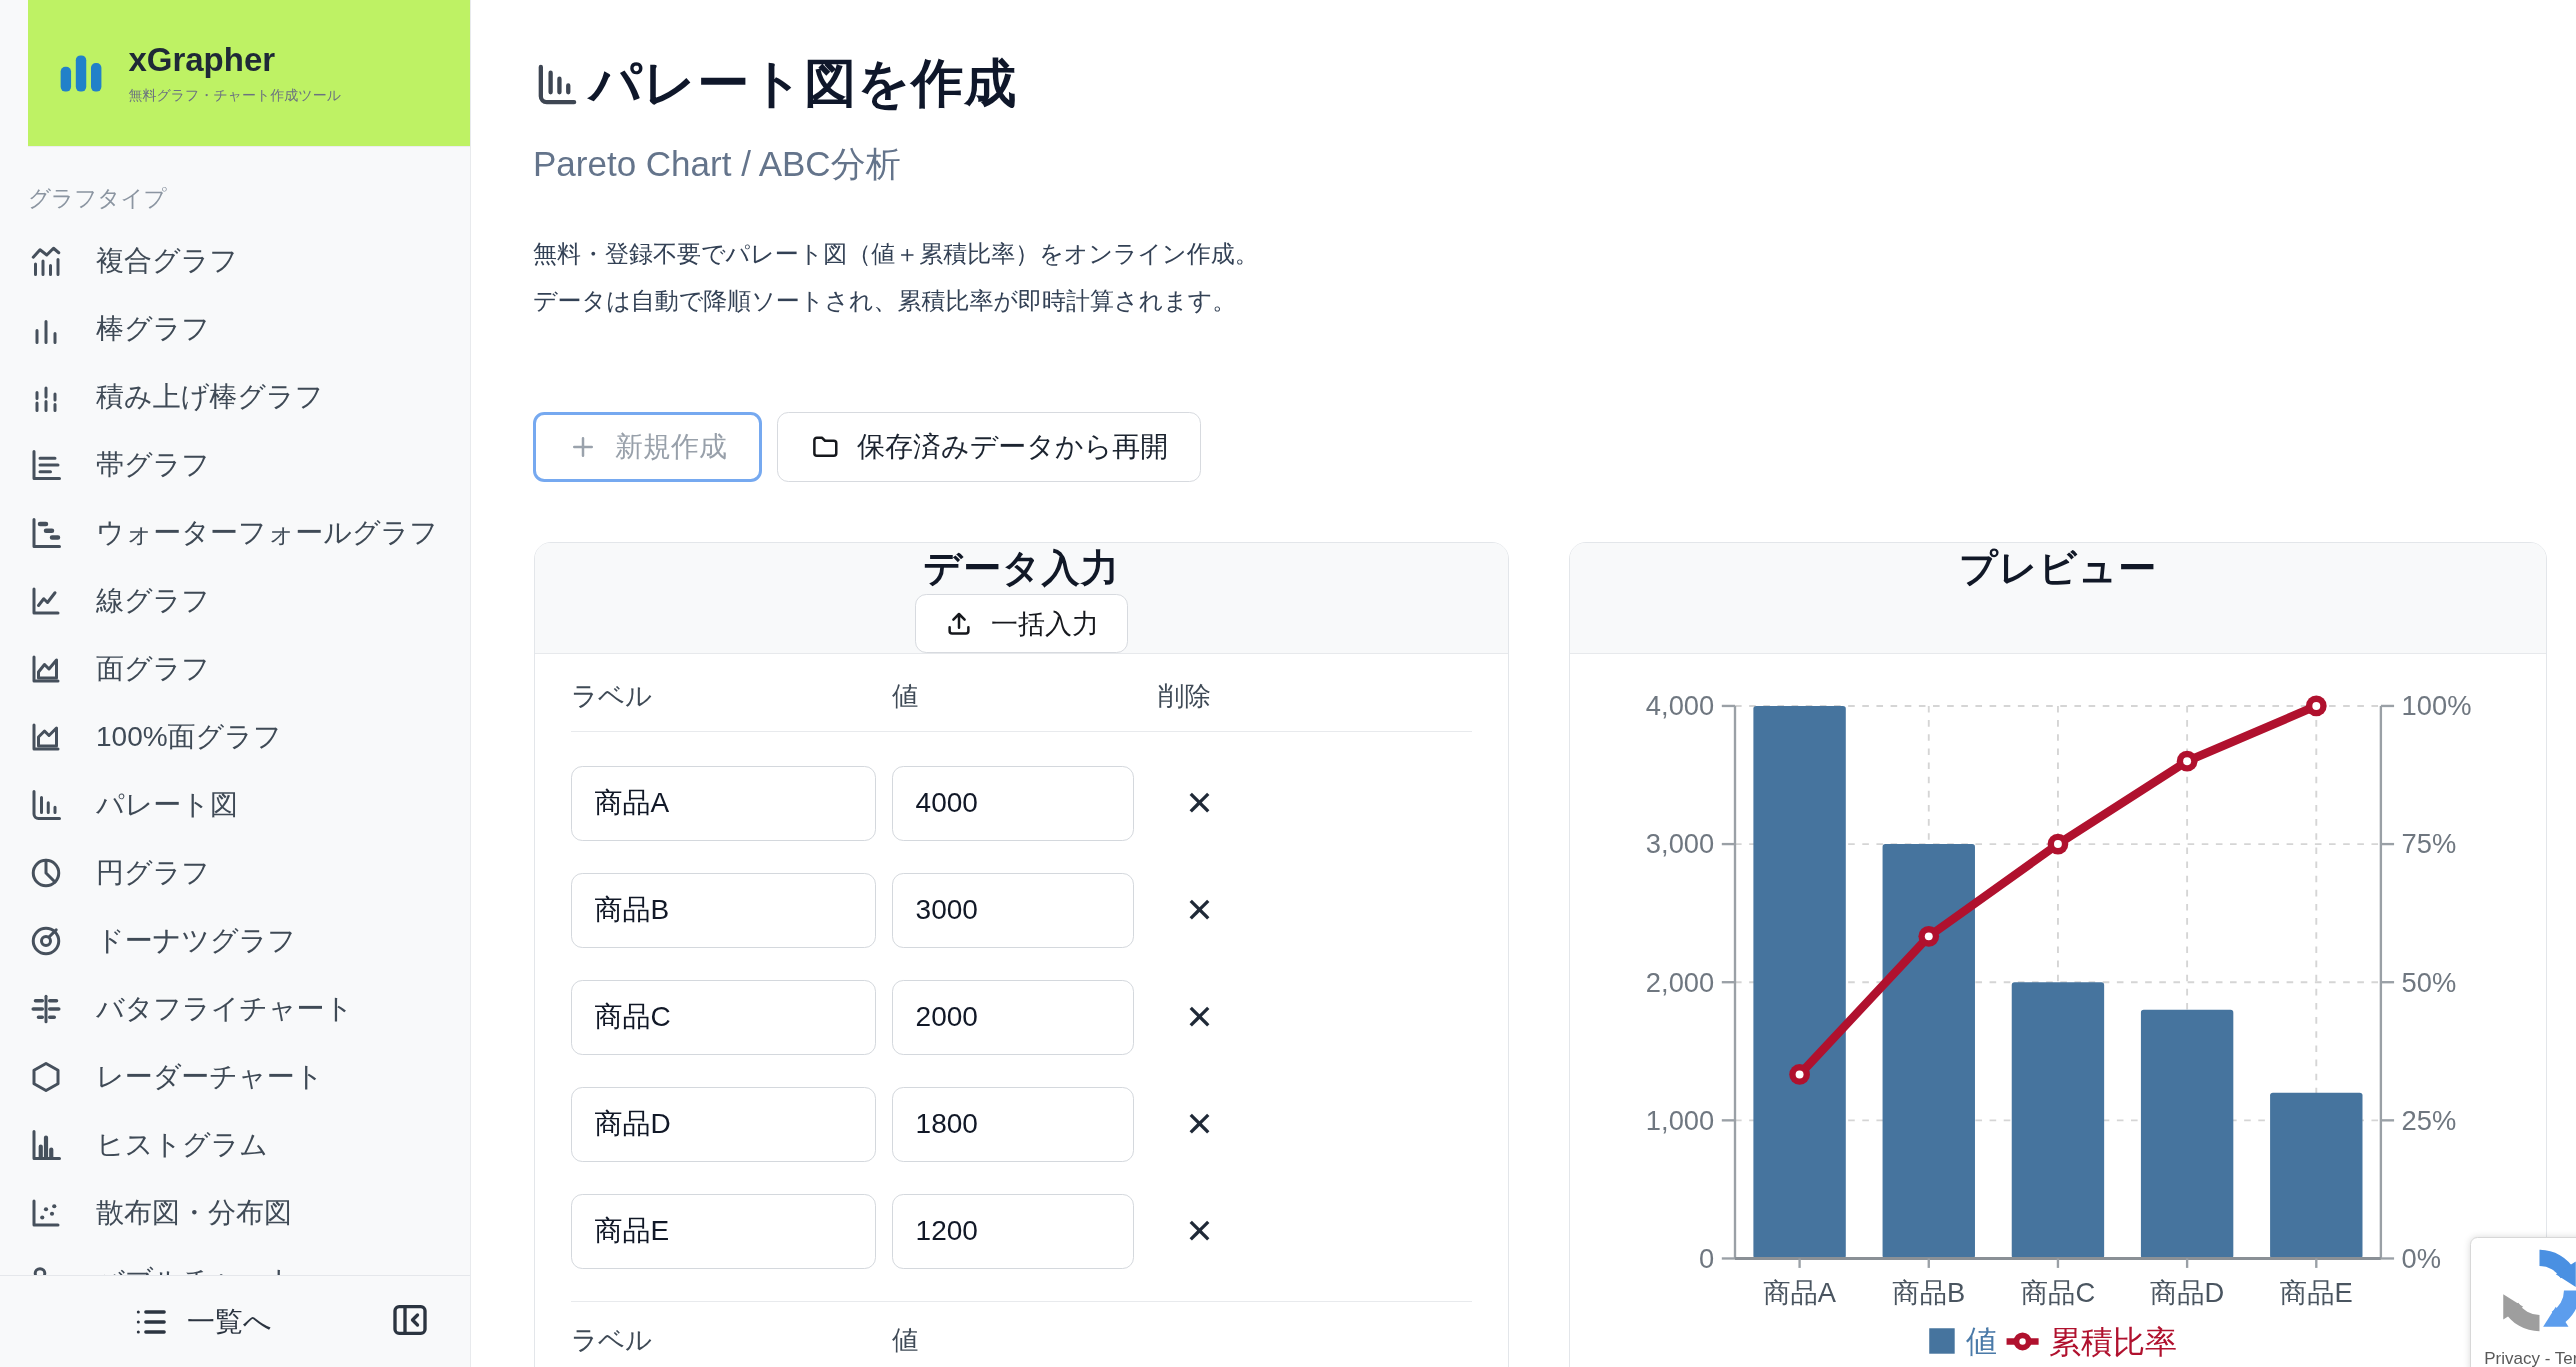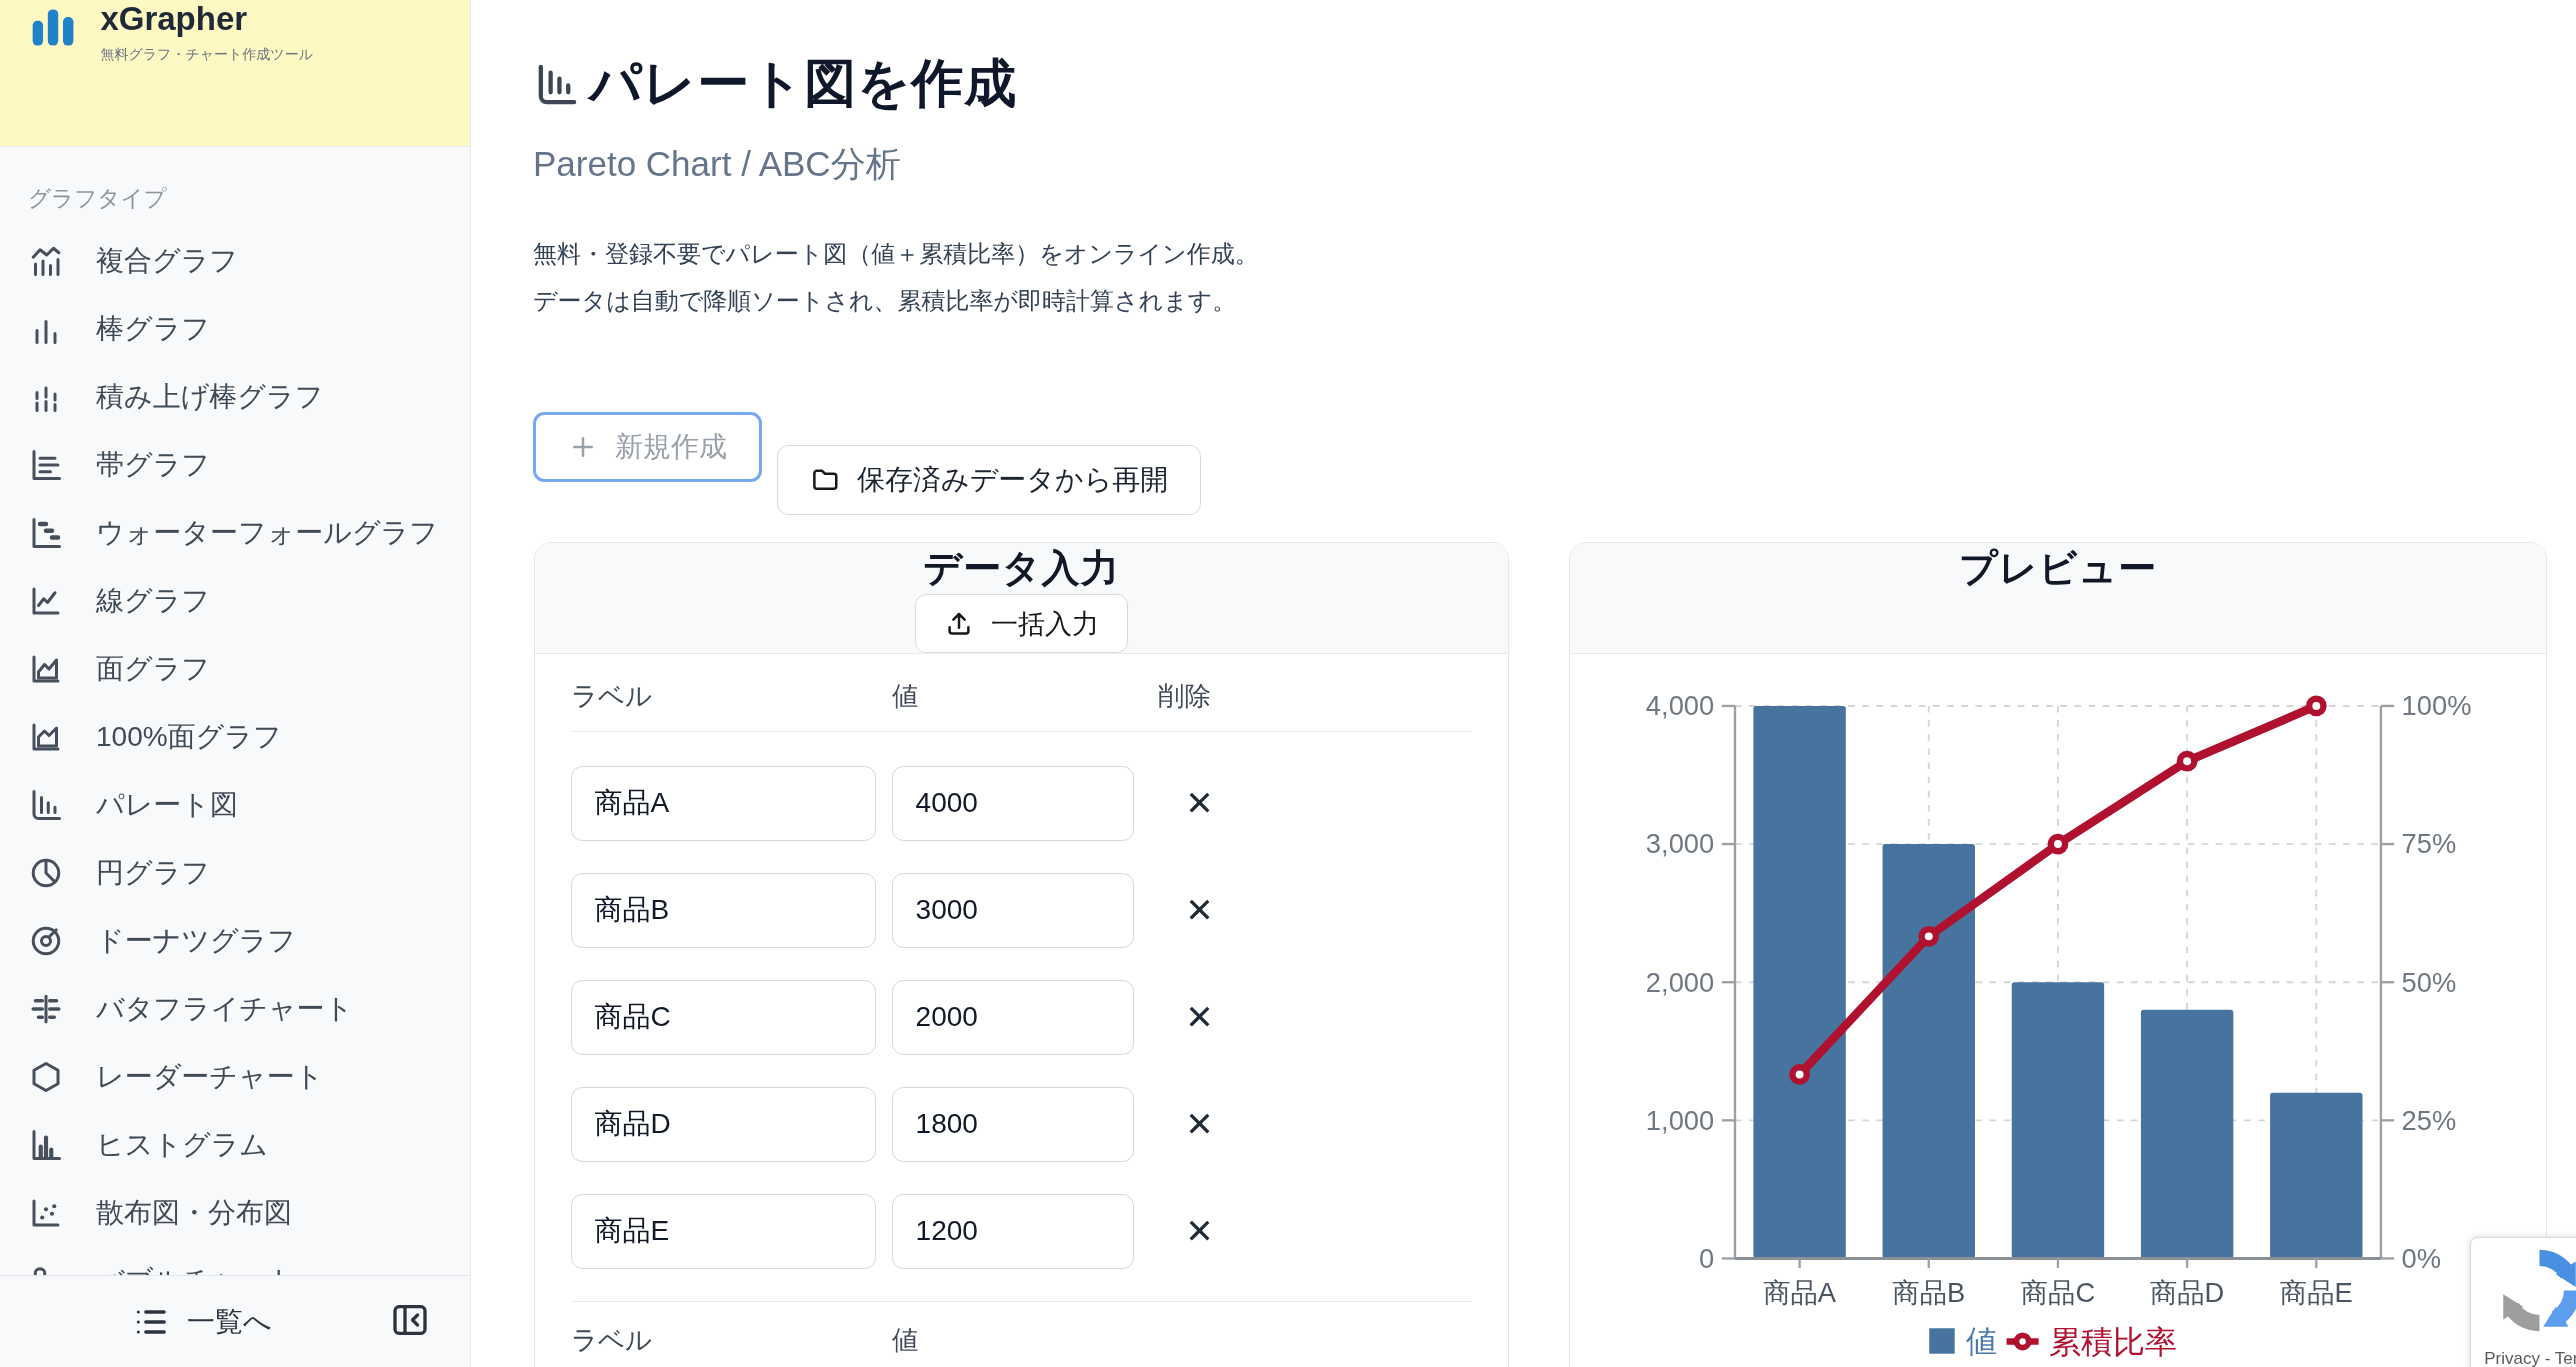--- a/index.html
+++ b/index.html
@@ -3,22 +3,22 @@
 <meta charset="utf-8">
 <style>
   * { margin:0; padding:0; box-sizing:border-box; }
   html,body { width:2576px; height:1367px; overflow:hidden; background:#fff;
     font-family:"Liberation Sans","DejaVu Sans",sans-serif; color:#1f2937; }
   .page { position:relative; width:2576px; height:1367px; background:#fff; }
 
   
   .sidebar { position:absolute; left:0; top:0; width:471px; height:1367px;
     background:#f8f9fa; border-right:1.9px solid #e8eaed; }
-  .sidebar-header { height:147px; background:#fef9c3; border-bottom:1.9px solid #ececf0;
-    display:flex; padding:0 26.4px; gap:19px; }
+  .sidebar-header { height:147px; background:#bef264; border-bottom:1.9px solid #ececf0;
+    display:flex; align-items:center; padding:0 26.4px; gap:19px;margin-left:28px; }
   .logo-mark { width:55px; height:55px; flex:0 0 auto; }
   .logo-text .app-name { font-size:33px; font-weight:bold; color:#1f2937; }
   .logo-text .app-tagline { font-size:14px; color:#6b7280; margin-top:7.5px; }
   .nav-section-label { margin:36px 0 13.2px 28px; font-size:22.6px; color:#8b95a1; }
   .nav-item { height:68px; display:flex; align-items:center; gap:32px; padding-left:28px;
     font-size:28px; color:#3f4a56; cursor:pointer; }
   .nicon { width:36px; height:36px; flex:0 0 auple; flex:0 0 auto; stroke:#46505c; fill:none;
     stroke-width:2; stroke-linecap:round; stroke-linejoin:round; }
   .sidebar-footer { position:absolute; left:0; right:0; bottom:0; height:92px;
     background:#f8f9fa; border-top:1.9px solid #e5e7eb; display:flex; align-items:center; }
@@ -34,21 +34,21 @@
   .title-icon { width:47px; height:47px; stroke:#3e4653; fill:none; stroke-width:2.2;
     stroke-linecap:round; stroke-linejoin:round; }
   .page-title { font-size:52px; font-weight:bold; color:#0f172a; letter-spacing:0.9px; }
   .page-subtitle { position:absolute; left:62px; top:141px; font-size:35px; color:#64748b; }
   .page-desc { position:absolute; left:62px; top:210px; font-size:24px; color:#334155; line-height:47px;margin-top:20px; }
 
   .actions-row { position:absolute; left:62px; top:412px; display:flex; gap:15px; }
   .btn { display:flex; align-items:center; gap:17px; height:70px; border-radius:11.3px;
     background:#fff; font-size:28px; font-family:inherit; cursor:pointer; }
   .btn-new { border:3.8px solid #76a9f0; color:#98a0aa; padding:0 32px; }
-  .btn-resume { border:1.9px solid #d7dadf; color:#1c2430; padding:0 32px;margin-top:33px; }
+  .btn-resume { border:1.9px solid #d7dadf; color:#1c2430; padding:0 32px; }
   .bicon { width:30px; height:30px; fill:none; stroke-width:2; stroke-linecap:round; stroke-linejoin:round; }
 
   
   .panel { position:absolute; top:542px; background:#fff; border:1.9px solid #e3e6ea;
     border-radius:17px; }
   .panel-data { left:534px; width:975px; height:990px; }
   .panel-preview { left:1569px; width:978px; height:990px; }
   .panel-header { height:111px; background:#f8f9fa; border-bottom:1.9px solid #e7e9ec;
     border-radius:15px 15px 0 0; display:flex; align-items:center; justify-content:space-between;
     padding:0 36px;flex-direction:column; }

